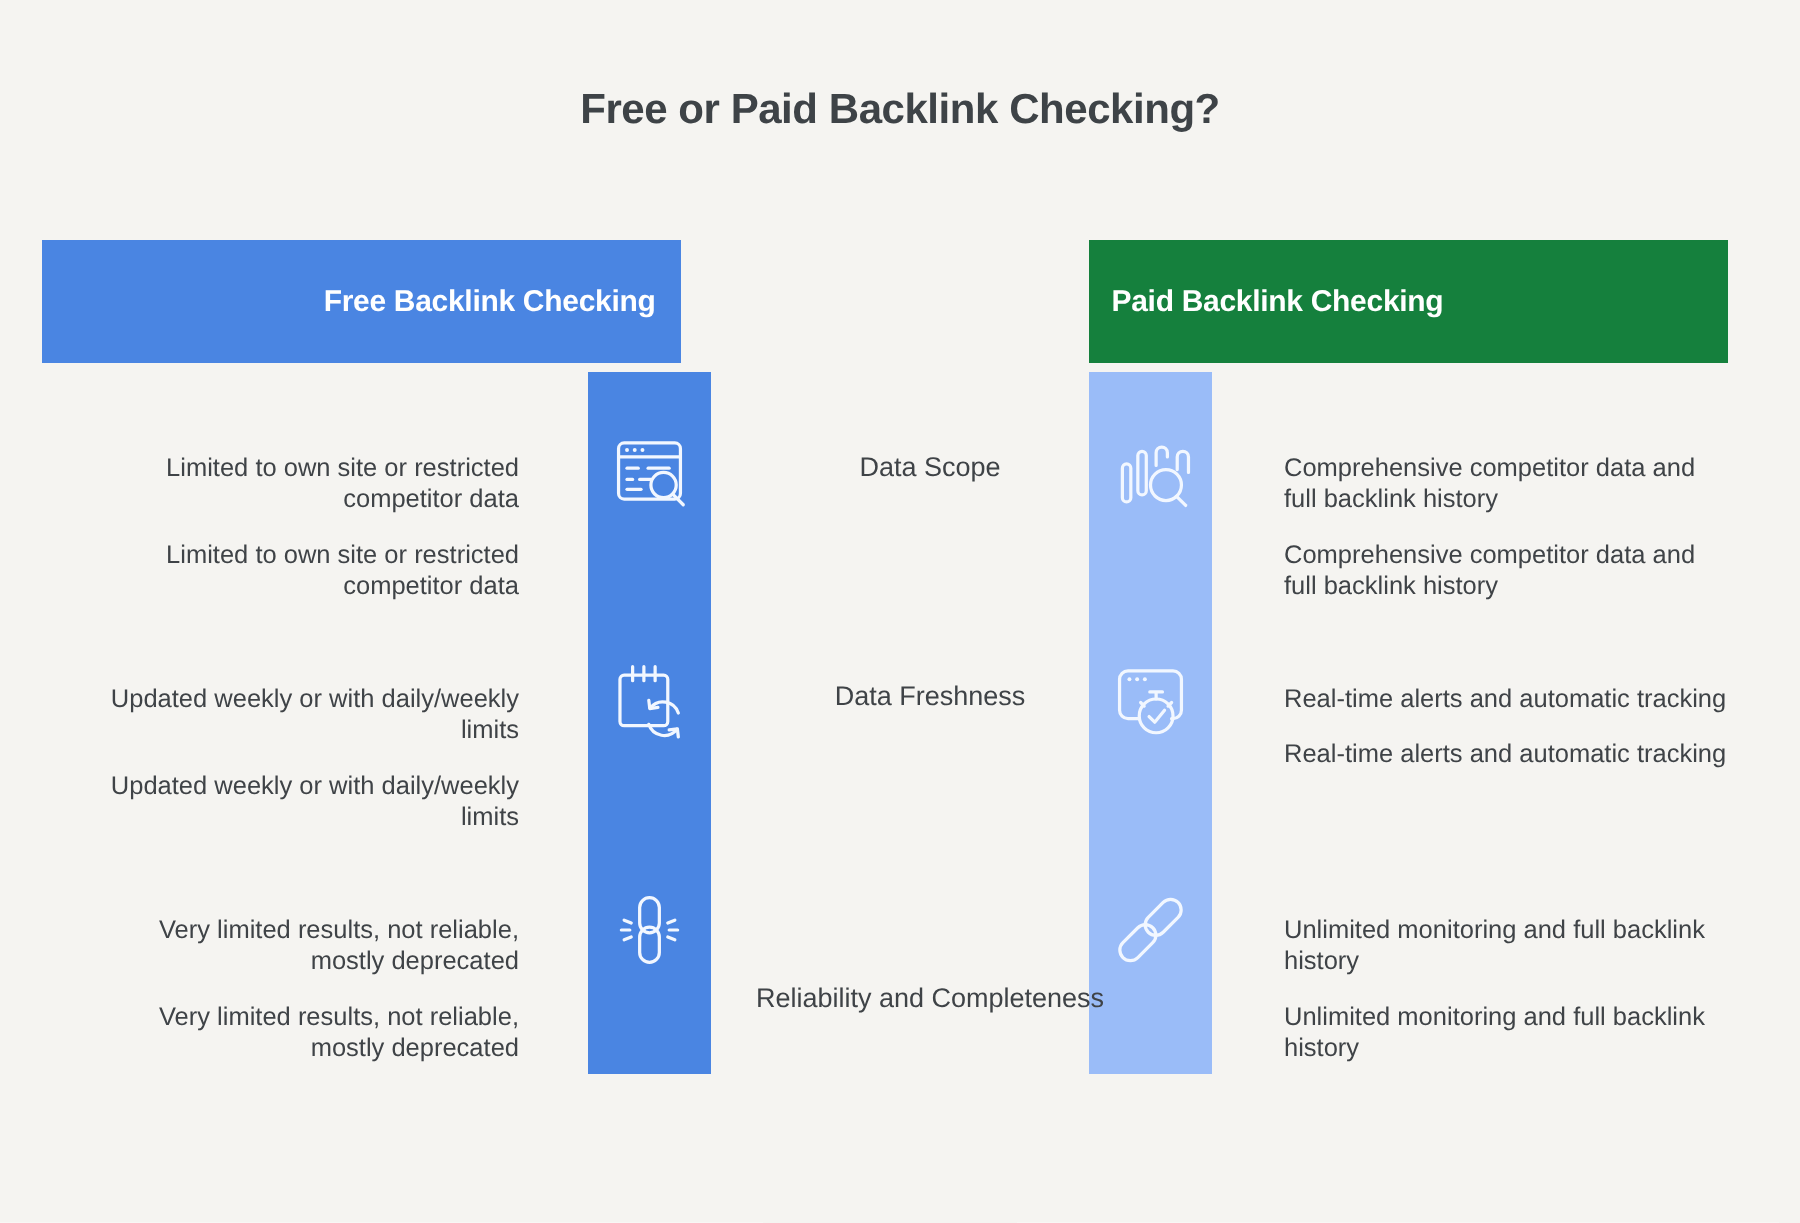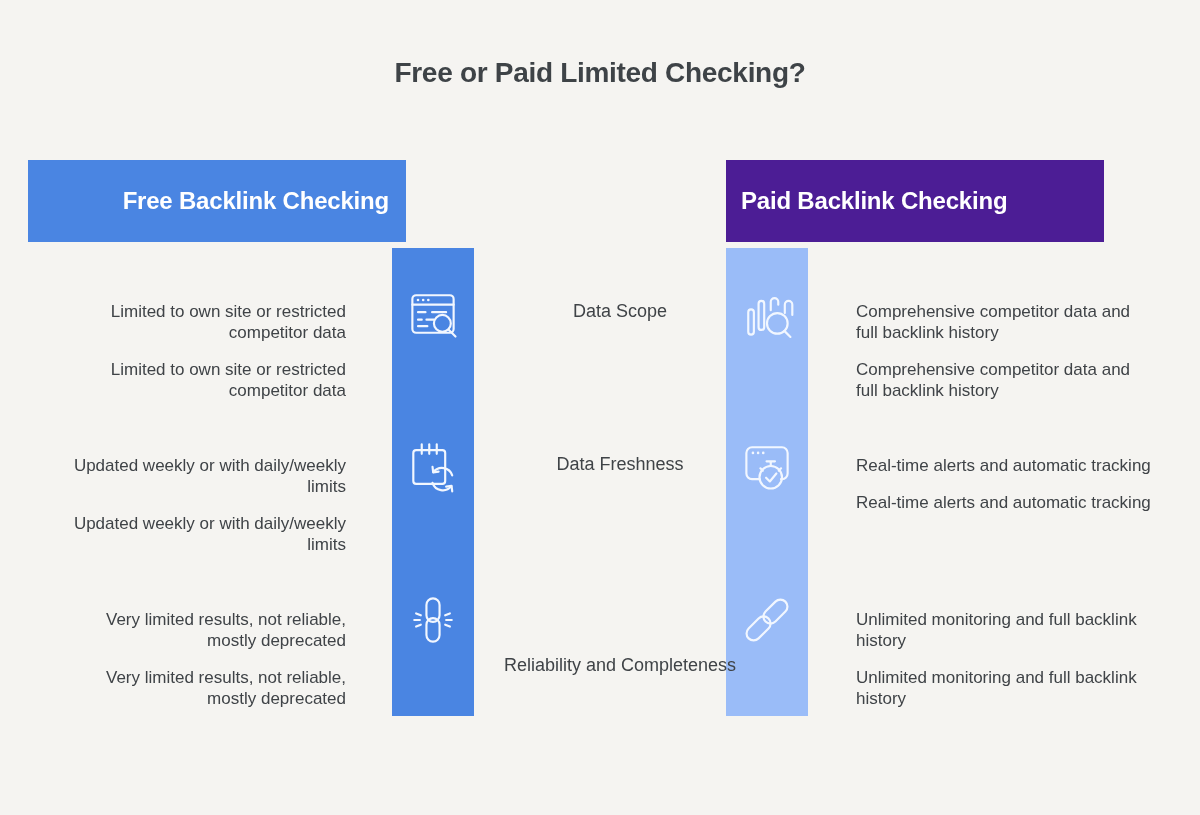--- a/index.html
+++ b/index.html
@@ -8,26 +8,26 @@
     background:#f5f4f1; overflow:hidden;
     font-family:"Liberation Sans", sans-serif;
     -webkit-font-smoothing:antialiased;
   }
   .title {
     position:absolute; top:57px; left:0; width:100%;
     text-align:center; font-size:28px; font-weight:bold;
     color:#3e4347; letter-spacing:-0.3px;
   }
   .hdr {
-    position:absolute; top:160px; width:378px; height:82px;
+    position:absolute; top:160px; width:426px; height:82px;
     display:flex; align-items:center; box-sizing:border-box;
-    color:#ffffff; font-size:24px; font-weight:bold; letter-spacing:-0.2px;
+    color:#ffffff; font-size:20px; font-weight:bold; letter-spacing:-0.2px;
   }
   .hdr-free { left:28px; background:#4a85e2; justify-content:flex-end; padding-right:17px; }
-  .hdr-paid { left:726px; background:#4c1d95; justify-content:flex-start; padding-left:15px;text-align:right; }
+  .hdr-paid { left:726px; background:#15803d; justify-content:flex-start; padding-left:15px;text-align:right; }
   .vbar { position:absolute; top:248px; width:82px; height:468px; }
   .vbar-free { left:392px; background:#4a85e2; }
   .vbar-paid { left:726px; background:#9abcf8; }
   .icon { position:absolute; width:60px; height:60px; }
   .icon svg { width:100%; height:100%; display:block; }
   .icon * { stroke:#f2f7ff; stroke-width:2.3; fill:none; stroke-linecap:round; stroke-linejoin:round; }
   .icon .dotfill { fill:#f2f7ff; stroke:none; }
   .icon-free { left:403px; }
   .icon-paid { left:737px; }
   .icon-r1 { top:284px; }
@@ -47,21 +47,21 @@
   .cell-paid { left:840px; width:332px; text-align:left; }
   .row-1 { top:285px; }
   .row-2 { top:439px; }
   .row-3 { top:593px; }
 </style>
 </head>
 <body>
 
 <div class="canvas">
 
-  <div class="title">Free or Paid Limited Checking?</div>
+  <div class="title">Free or Paid Backlink Checking?</div>
 
   <div class="hdr hdr-free">
     <span>Free Backlink Checking</span>
   </div>
   <div class="hdr hdr-paid">
     <span>Paid Backlink Checking</span>
   </div>
 
   <div class="vbar vbar-free"></div>
   <div class="vbar vbar-paid"></div>

